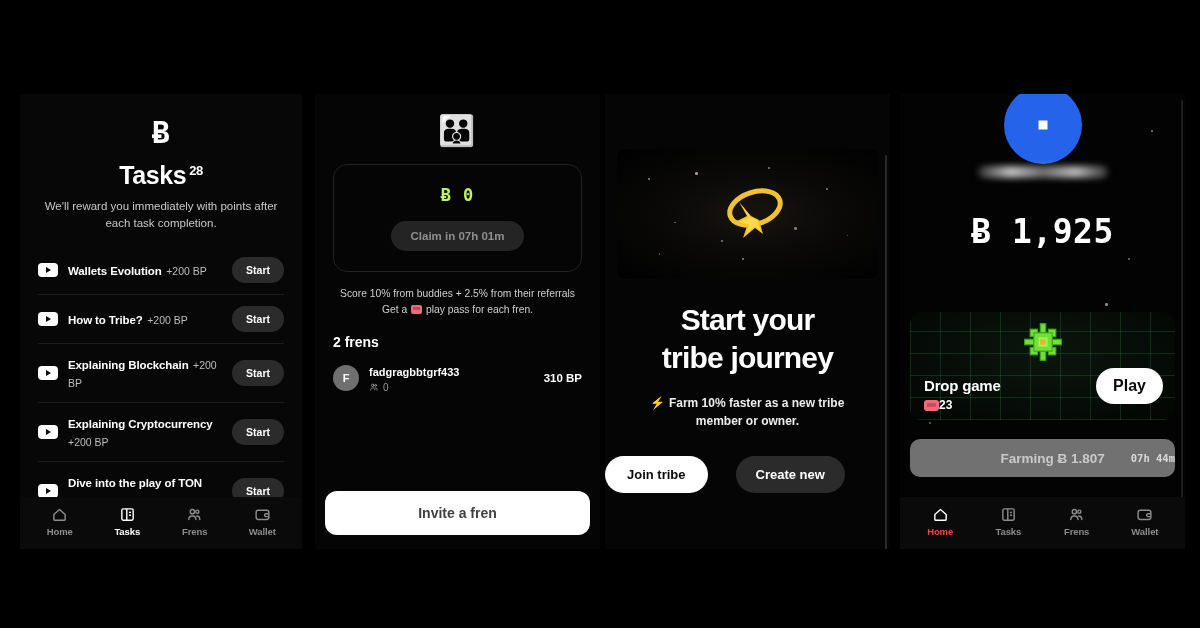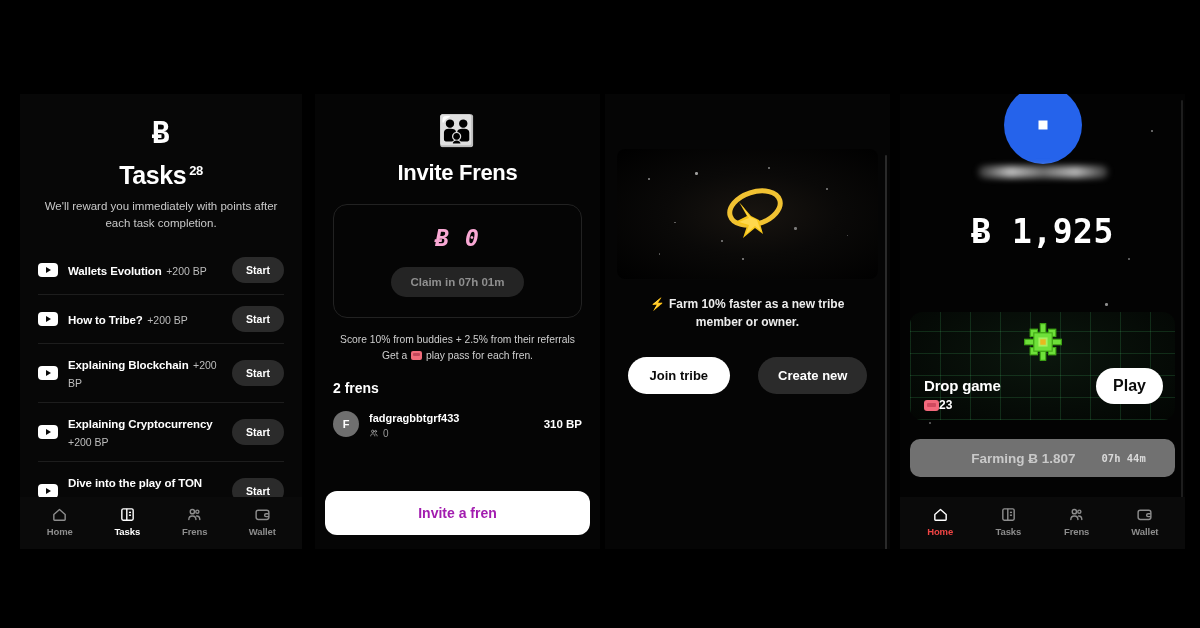--- a/index.html
+++ b/index.html
@@ -84,21 +84,21 @@
 
   
   #panel-frens { left: 315px; width: 285px; background:#050505; }
   .p2-pad { padding: 22px 18px 0 18px; }
   .emoji-fam { text-align:center; font-size: 30px; line-height:1; }
   .frens-title { text-align:center; color:#fff; font-weight:800; font-size: 22px; margin-top: 14px; letter-spacing:-0.3px; }
   .claim-card {
     margin-top: 18px; border:1px solid #222; border-radius: 14px;
     padding: 20px 14px; text-align:center; background:#050505;
   }
-  .claim-amount { color:#f9a8d4; font-size: 23px; font-weight:800; font-family:"DejaVu Sans Mono", monospace; letter-spacing:1px;font-style:italic; }
+  .claim-amount { color:#bef264; font-size: 17px; font-weight:800; font-family:"DejaVu Sans Mono", monospace; letter-spacing:1px; }
   .claim-btn {
     margin: 16px auto 0; display:block;
     background:#242424; color:#8f8f8f; border:none; cursor:pointer;
     font-size: 11.5px; font-weight:600; padding: 9px 20px; border-radius: 999px;
   }
   .score-note { margin-top: 14px; text-align:center; color:#cfcfcf; font-size: 10.3px; line-height: 1.55; }
   .pass-chip {
     display:inline-block; width: 11px; height: 9px; border-radius:2px;
     background:#ef6b7a; vertical-align:-1px; position:relative; margin: 0 1px;
   }
@@ -109,41 +109,41 @@
     width: 26px; height:26px; border-radius:50%; background:#6f6f6f;
     display:flex; align-items:center; justify-content:center;
     color:#fff; font-size: 11px; font-weight:700; flex:0 0 auto;
   }
   .fren-info { flex: 1 1 auto; min-width:0; }
   .fren-name { color:#fff; font-size: 11px; font-weight:700; white-space:nowrap; overflow:hidden; }
   .fren-sub { color:#9a9a9a; font-size: 10px; margin-top:2px; display:flex; align-items:center; gap:4px; }
   .fren-bp { color:#fff; font-size: 11.5px; font-weight:700; flex:0 0 auto; }
   .invite-btn {
     position:absolute; left: 10px; right: 10px; bottom: 14px;
-    background:#ffffff; color:#a21caf; border:none; cursor:pointer;
+    background:#ffffff; color:#404040; border:none; cursor:pointer;
     border-radius: 12px; padding: 14px 0; font-size: 14px; font-weight:700; text-align:center;
   }
 
   
   #panel-tribe { left: 605px; width: 285px; background:#050505; }
   .p3-pad { padding: 0; height:100%; position:relative; }
   .space-hero {
     margin: 55px 12px 0 12px; height: 130px; border-radius: 8px;
     background: radial-gradient(ellipse at 52% 50%, #181410 0%, #0a0908 45%, #000 100%);
     position:relative; overflow:hidden;
   }
   .star { position:absolute; background:#ffffff; border-radius:50%; }
   .comet-wrap { position:absolute; left:50%; top:50%; transform:translate(-50%,-50%); }
   .tribe-title {
     text-align:center; color:#fff; font-weight:800; font-size: 30px;
     line-height: 1.28; margin-top: 22px; letter-spacing:-0.8px; padding: 0 14px;
   }
   .tribe-note { text-align:center; color:#ededed; font-size: 12px; line-height:1.5; margin-top: 16px; padding: 0 28px; font-weight:600; }
   .bolt { color:#f5c211; }
-  .tribe-btns { display:flex; justify-content:center; gap: 28px; margin-top: 26px; }
+  .tribe-btns { display:flex; gap: 28px; margin-top: 26px; }
   .btn-join { background:#fff; color:#0a0a0a; border:none; cursor:pointer; border-radius:999px; padding: 11px 22px; font-size: 13px; font-weight:700; }
   .btn-create { background:#2b2b2b; color:#fff; border:none; cursor:pointer; border-radius:999px; padding: 11px 20px; font-size: 13px; font-weight:700; }
   .p3-scrollbar {
     position:absolute; right: 3px; top: 6px; width: 2px; height: 440px;
     background:#2a2a2a; border-radius:2px;
   }
 
   
   #panel-home { left: 900px; width: 285px; background:#030303; }
   .p4-space {
@@ -193,21 +193,21 @@
   .ticket-chip { width:15px; height:11px; border-radius:3px; background:#f2697c; position:relative; }
   .ticket-chip::after { content:""; position:absolute; left:3px; top:3px; width:9px; height:4px; background:#cf4a5f; border-radius:1px; }
   .play-btn {
     position:absolute; right: 12px; bottom: 16px;
     background:#fff; color:#0a0a0a; border:none; cursor:pointer;
     border-radius:999px; padding: 9px 17px; font-size: 16px; font-weight:700;
   }
   .farming-bar {
     position:absolute; left: 10px; right: 10px; top: 345px; height: 38px;
     background:#717171; border-radius: 10px;
-    display:flex; align-items:center; justify-content:center; gap: 26px;
+    display:flex; align-items:center; justify-content:flex-end; gap: 26px;
     overflow:hidden;
     padding-left:32px;
   }
   .farming-text { color:#c9c9c9; font-size: 13.5px; font-weight:700; }
   .farming-time { color:#d9d9d9; font-size: 10.5px; font-weight:700; font-family:"DejaVu Sans Mono", monospace; }
   .p4-scrollbar { position:absolute; right: 2px; top: 6px; width: 2px; height: 430px; background:#1d1d1d; border-radius:2px; }
 </style>
 </head>
 <body>
 
@@ -315,21 +315,20 @@
           <span class="tab-label">Wallet</span>
         </div>
       </div>
     </div>
   </div>
 
   <div class="panel" id="panel-frens">
     <div class="panel-inner">
       <div class="p2-pad">
         <div class="emoji-fam">👪</div>
-        <div class="frens-title">Invite Frens</div>
 
         <div class="claim-card">
           <div class="claim-amount">Ƀ 0</div>
           <button class="claim-btn">Claim in 07h 01m</button>
         </div>
 
         <div class="score-note">
           <span>Score 10% from buddies + 2.5% from their referrals</span><br>
           <span>Get a</span>
           <span class="pass-chip"></span>
@@ -378,20 +377,24 @@
           <span class="star" style="left:16%;top:80%;width:1.5px;height:1.5px;opacity:.35"></span>
           <span class="comet-wrap">
             <svg width="86" height="72" viewBox="0 0 86 72">
               <ellipse cx="50" cy="32" rx="26" ry="16" fill="none" stroke="#f1c232" stroke-width="5" transform="rotate(-18 50 32)"></ellipse>
               <path d="M34 26 L42 40 L30 46 L42 50 L38 62 L50 52 L58 58 L54 44 L46 40 Z" fill="#f6c518"></path>
               <path d="M36 28 L44 42 L34 46 L44 49 L41 58 L50 50 L56 55 L52 44 L45 41 Z" fill="#ffd84d"></path>
             </svg>
           </span>
         </div>
 
+        <div class="tribe-title">
+          <span>Start your</span><br>
+          <span>tribe journey</span>
+        </div>
 
         <div class="tribe-note">
           <span class="bolt">⚡</span>
           <span>Farm 10% faster as a new tribe member or owner.</span>
         </div>
 
         <div class="tribe-btns">
           <button class="btn-join">Join tribe</button>
           <button class="btn-create">Create new</button>
         </div>

